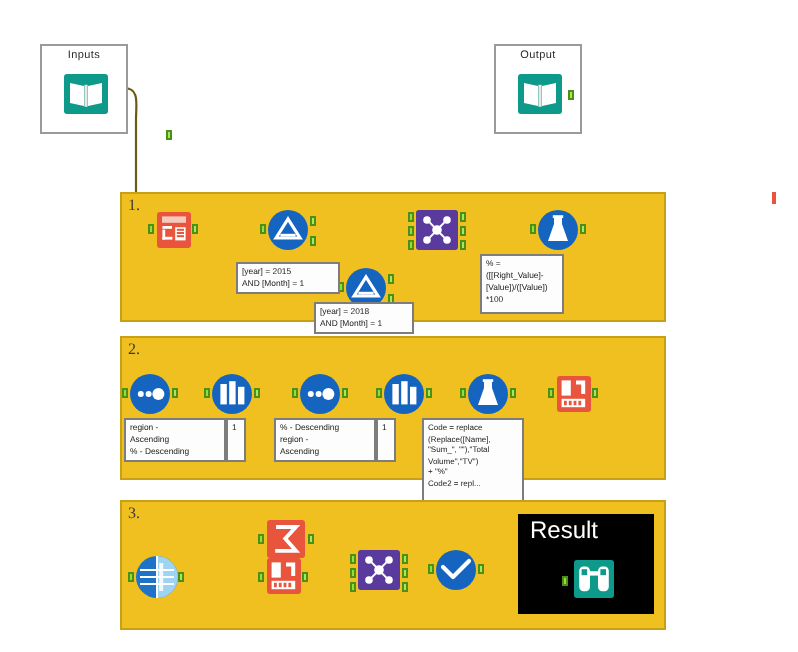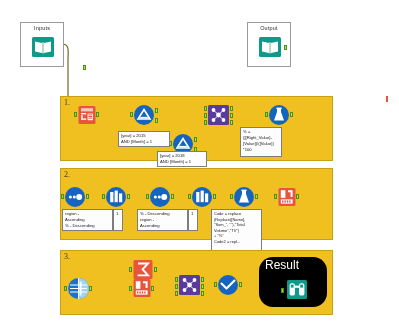--- a/index.html
+++ b/index.html
@@ -37,21 +37,20 @@
     position:absolute;left:3px;top:1px;
     font-size:8px;color:#3a3a3a;
     font-family:"Liberation Serif", serif;
   }
 
   
   .result-box{
     position:absolute;
     background:#000000;
     box-sizing:border-box;
-    border-radius:14px;
   }
   .result-title{
     position:absolute;left:6px;top:1px;
     color:#ffffff;font-size:12px;
     font-family:"Liberation Sans", sans-serif;
   }
 
   
   .node{position:absolute;}
   .node svg{display:block;}

